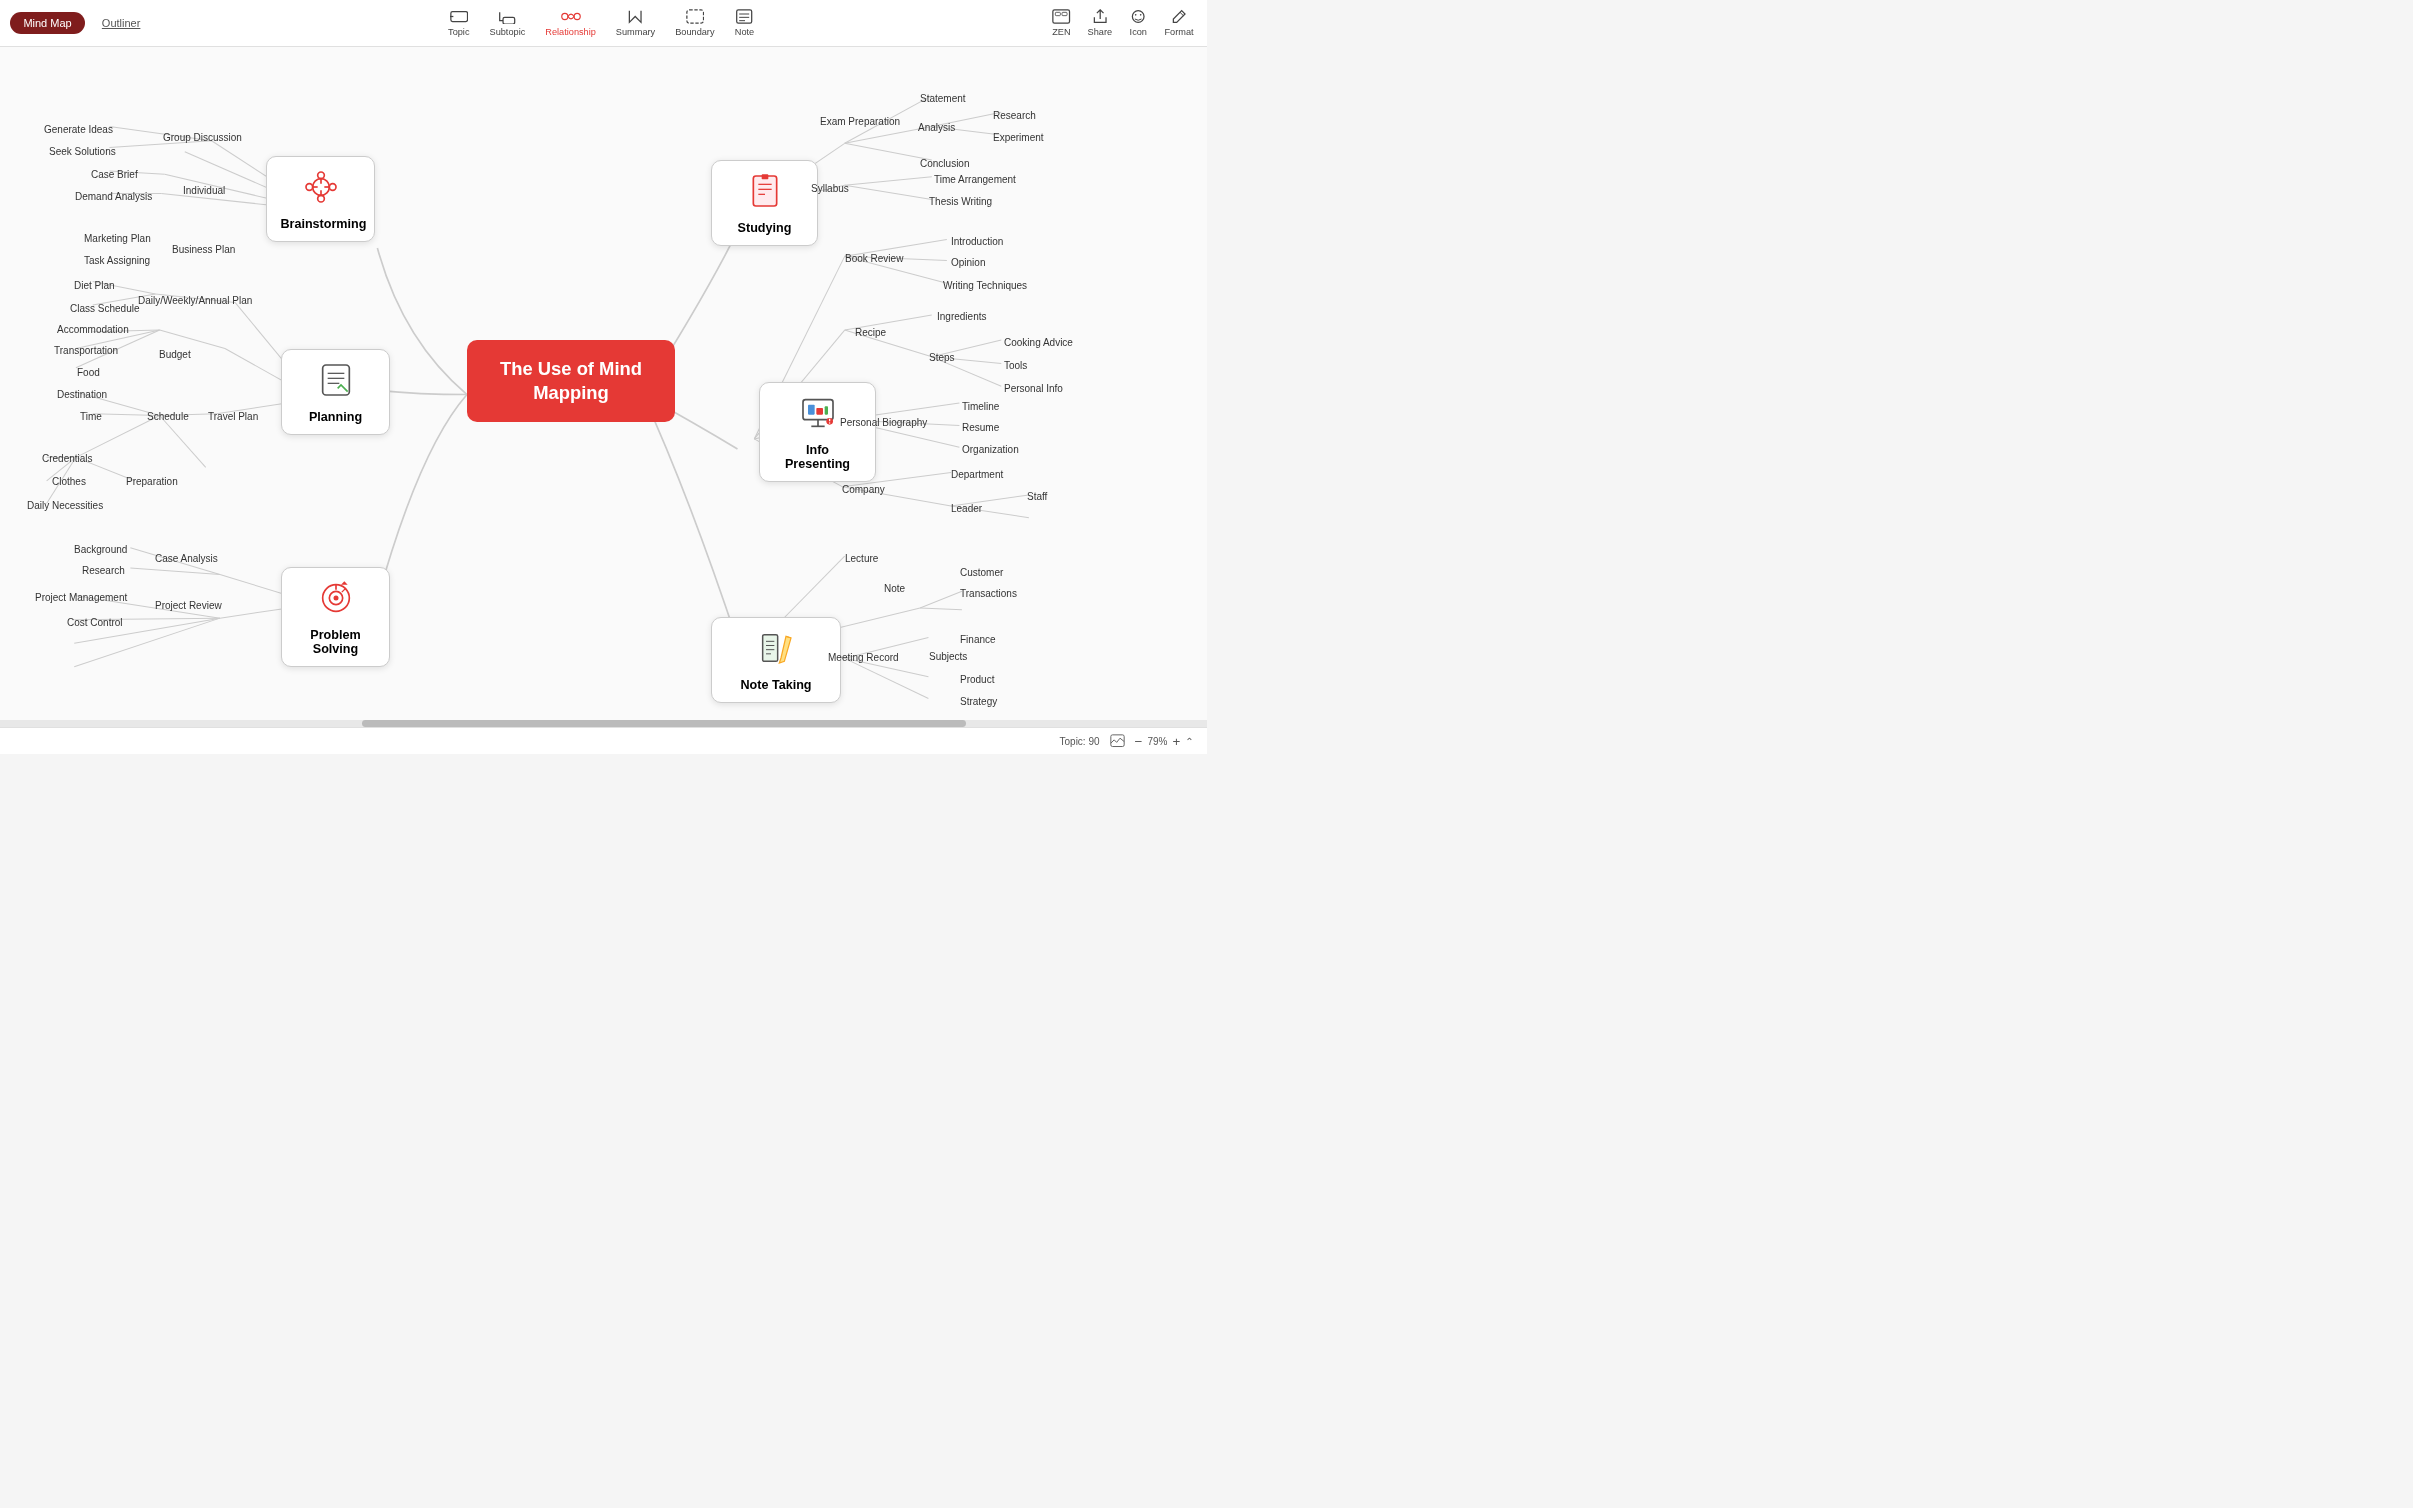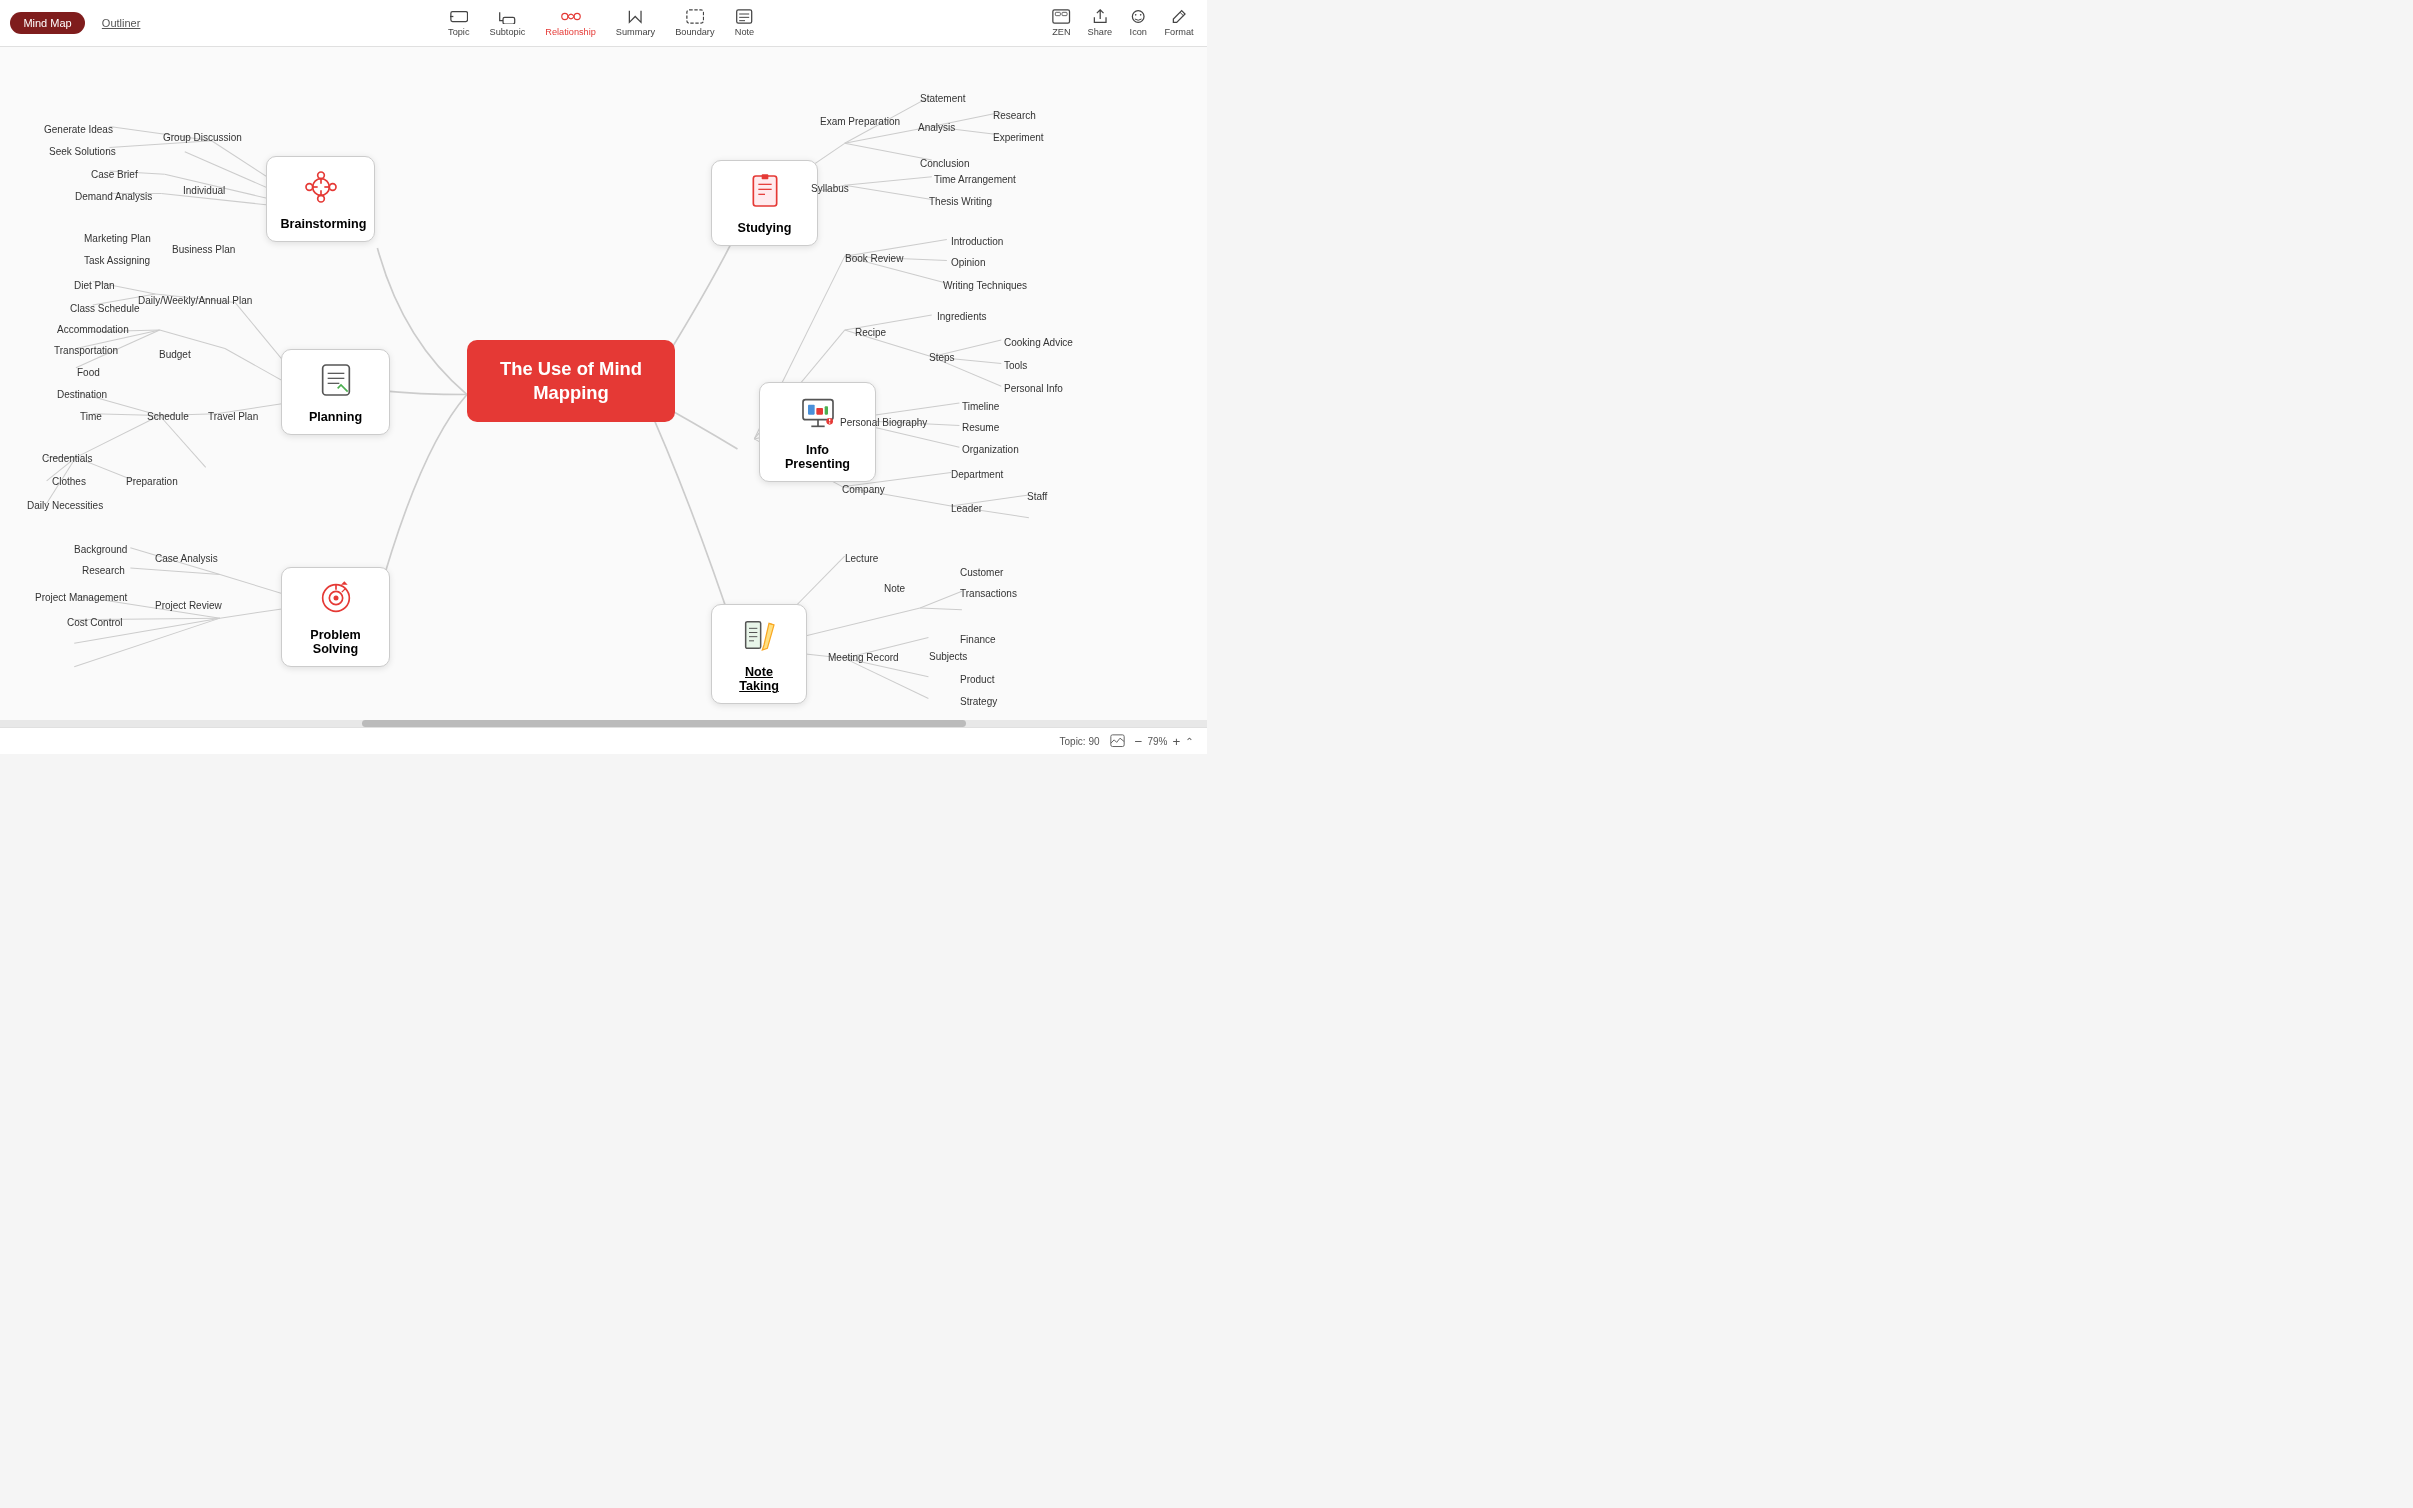--- a/index.html
+++ b/index.html
@@ -310,21 +310,21 @@
         <rect x="22" y="18" width="8" height="8" fill="#e53935" rx="1"></rect>
         <rect x="32" y="16" width="4" height="10" fill="#4caf50" rx="1"></rect>
         <circle cx="38" cy="34" r="4" fill="#e53935"></circle>
         <line x1="38" y1="31" x2="38" y2="34" stroke="#fff" stroke-width="1.5"></line>
         <circle cx="38" cy="36" r="0.8" fill="#fff"></circle>
       </svg>
     </div>
     <div class="node-label">Info Presenting</div>
   </div>
 
-  <div class="branch-node" style="left:711px;top:557px;width:96px;text-decoration:underline;">
+  <div class="branch-node" style="left:711px;top:570px;width:130px;">
     <div class="node-icon">
       <svg width="40" height="40" viewBox="0 0 48 48">
         <rect x="8" y="8" width="18" height="32" rx="2" fill="#e8f5e9" stroke="#555" stroke-width="1.8"></rect>
         <line x1="12" y1="16" x2="22" y2="16" stroke="#555" stroke-width="1.2"></line>
         <line x1="12" y1="21" x2="22" y2="21" stroke="#555" stroke-width="1.2"></line>
         <line x1="12" y1="26" x2="22" y2="26" stroke="#555" stroke-width="1.2"></line>
         <line x1="12" y1="31" x2="18" y2="31" stroke="#555" stroke-width="1.2"></line>
         <path d="M 30 36 L 28 42 L 34 40 L 42 12 L 36 10 Z" fill="#ffe082" stroke="#f9a825" stroke-width="1.5"></path>
         <line x1="36" y1="10" x2="42" y2="12" stroke="#f9a825" stroke-width="1.2"></line>
       </svg>

